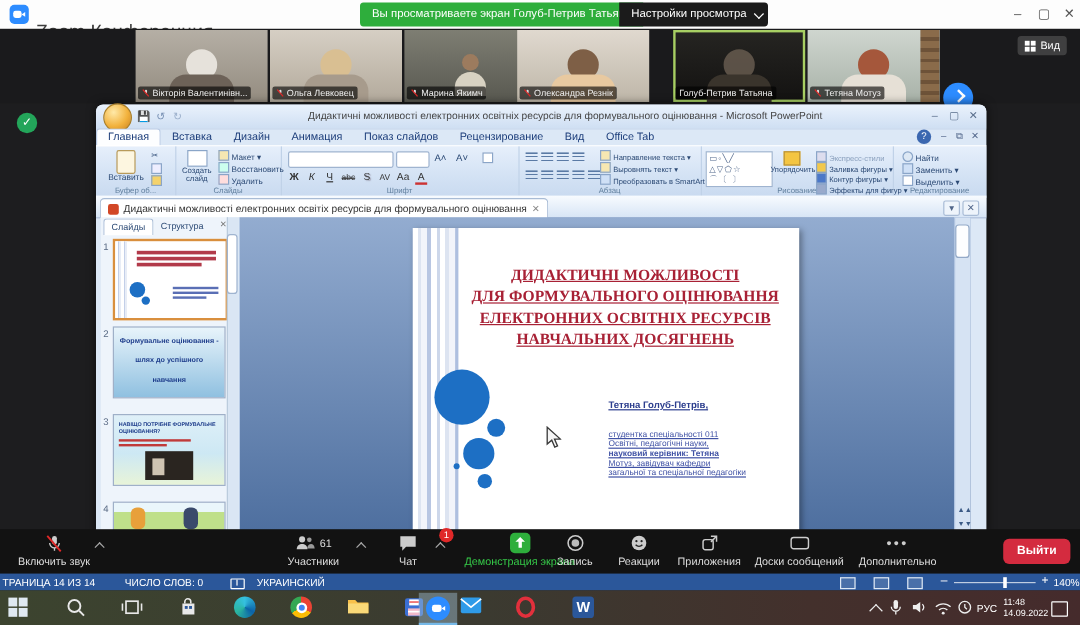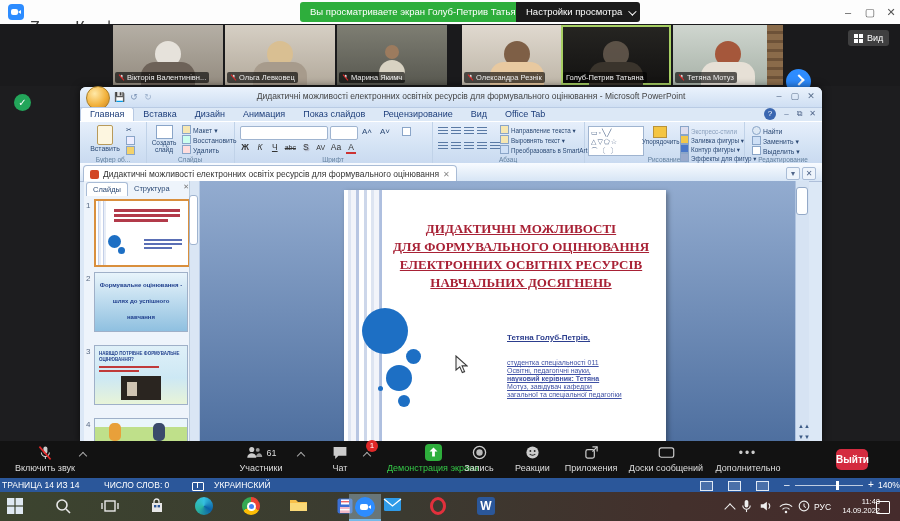--- a/index.html
+++ b/index.html
@@ -123,37 +123,37 @@
 
   
   #zoom-toolbar{left:0;top:441px;width:900px;height:37px;background:#121212;}
   .zitem{position:absolute;top:3px;text-align:center;color:#dedede;font-size:9px;cursor:pointer;}
   .zitem .ic{height:17px;display:flex;align-items:center;justify-content:center;gap:3px;}
   .zitem .lbl{margin-top:2px;white-space:nowrap;}
   .caret{position:absolute;top:7px;width:6px;height:6px;border-left:1.4px solid #a8a8a8;border-right:1.4px solid #a8a8a8;border-top:0;cursor:pointer;border:none;}
   .caret:before{content:"";position:absolute;left:0;top:2px;width:5px;height:5px;border-left:1.4px solid #a8a8a8;border-top:1.4px solid #a8a8a8;transform:rotate(45deg);}
   .badge{position:absolute;top:-4px;right:-8px;min-width:12px;height:12px;border-radius:7px;background:#e02828;color:#fff;font-size:8px;line-height:12px;}
   #share-item .lbl{color:#35c948;}
-  #leave-btn{position:absolute;left:836px;top:8px;width:32px;height:21px;background:#d42b3f;color:#fff;font-size:10px;font-weight:bold;line-height:21px;text-align:center;border-radius:5px;cursor:pointer;}
+  #leave-btn{position:absolute;left:836px;top:8px;width:56px;height:21px;background:#d42b3f;color:#fff;font-size:10px;font-weight:bold;line-height:21px;text-align:center;border-radius:5px;cursor:pointer;}
 
   
   #word-statusbar{left:0;top:478px;width:900px;height:14px;background:#2b579a;color:#fff;font-size:8.5px;line-height:14px;}
   #ws-book{left:192px;top:4px;width:10px;height:7px;border:1px solid #fff;border-radius:1px;cursor:pointer;}
   #ws-book:before{content:"";position:absolute;left:4px;top:0;width:1px;height:5px;background:#fff;}
   .ws-view{top:3px;width:11px;height:8px;border:1px solid #dfe9f5;background:rgba(255,255,255,.15);cursor:pointer;}
   #ws-track{left:795px;top:6.5px;width:68px;height:1.5px;background:rgba(255,255,255,.7);}
   #ws-thumb{left:836px;top:3px;width:3px;height:9px;background:#fff;cursor:pointer;}
   .ws-pm{top:0;font-size:10px;cursor:pointer;}
 
   
   #taskbar{left:0;top:492px;width:900px;height:29px;background:linear-gradient(90deg,#3c442f 0%,#3b3a30 45%,#43302c 75%,#452b2c 100%);}
   .tb-ic{top:5px;width:20px;height:20px;cursor:pointer;}
   #tb-zoom-slot{left:349px;top:2px;width:32px;height:25px;background:rgba(160,190,210,.45);border-bottom:2px solid #76b9e8;cursor:pointer;}
   .tray-txt{color:#fff;font-size:8.5px;cursor:pointer;}
-  #tray-clock{left:836px;top:5px;width:44px;text-align:right;color:#fff;font-size:7.5px;line-height:9px;cursor:pointer;}
+  #tray-clock{left:836px;top:5px;width:44px;text-align:left;color:#fff;font-size:7.5px;line-height:9px;cursor:pointer;}
   #tray-caret{left:726px;top:13px;width:7px;height:7px;border-left:1.5px solid #eee;border-top:1.5px solid #eee;transform:rotate(45deg);cursor:pointer;}
   #notif{left:876px;top:9px;width:12px;height:11px;border:1.3px solid #fff;border-radius:1px;cursor:pointer;}
 
   #cursor{left:455px;top:355px;z-index:99;}
 </style>
 </head>
 <body>
 
 <div id="stage">
 
@@ -194,21 +194,21 @@
       <div class="sil-head"></div>
         <div class="sil-body"></div>
       <div class="name-chip">
           <svg class="mic-mini" viewBox="0 0 20 20">
             <rect x="8" y="2" width="5" height="9" rx="2.5" fill="#ddd"></rect>
             <line x1="3" y1="2" x2="17" y2="18" stroke="#e02828" stroke-width="3"></line>
           </svg>
           <span>Марина Якимч</span>
         </div>
     </div>
-    <div class="abs vtile t4" style="left:462px;">
+    <div class="abs vtile t4" style="left:431px;">
       <div class="sil-head"></div>
         <div class="sil-body"></div>
       <div class="name-chip">
           <svg class="mic-mini" viewBox="0 0 20 20">
             <rect x="8" y="2" width="5" height="9" rx="2.5" fill="#ddd"></rect>
             <line x1="3" y1="2" x2="17" y2="18" stroke="#e02828" stroke-width="3"></line>
           </svg>
           <span>Олександра Резнік</span>
         </div>
     </div>

